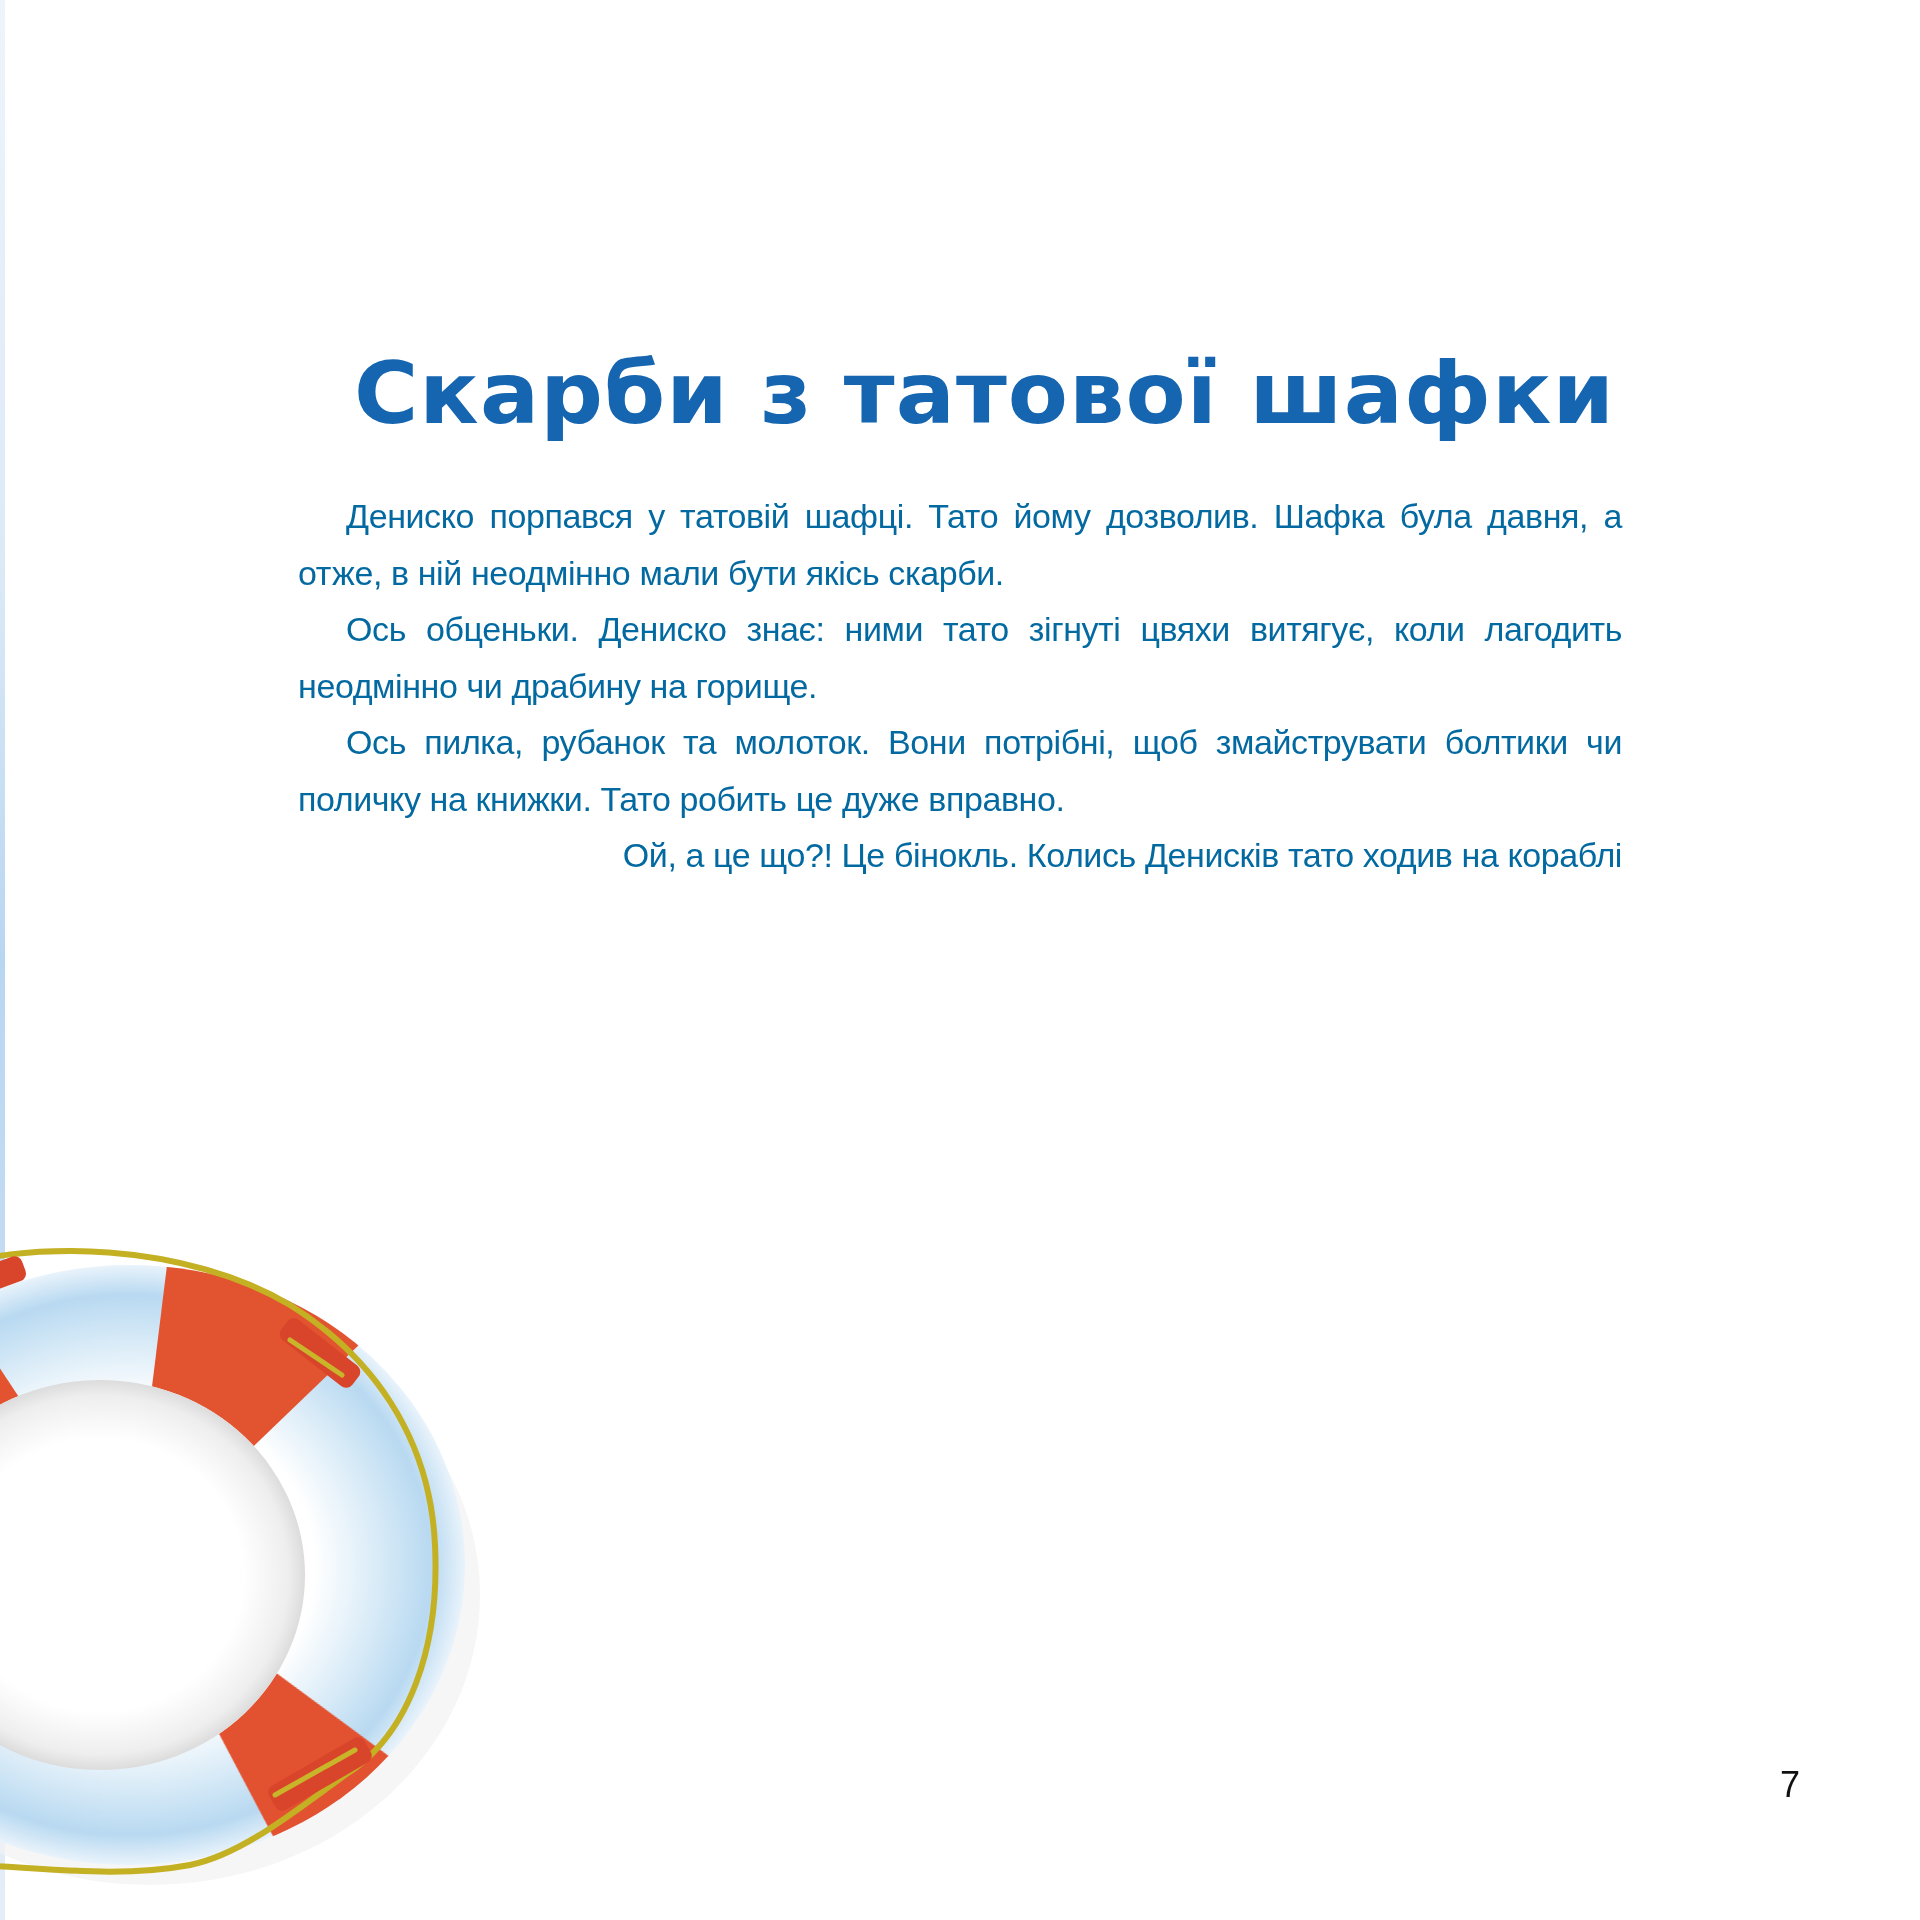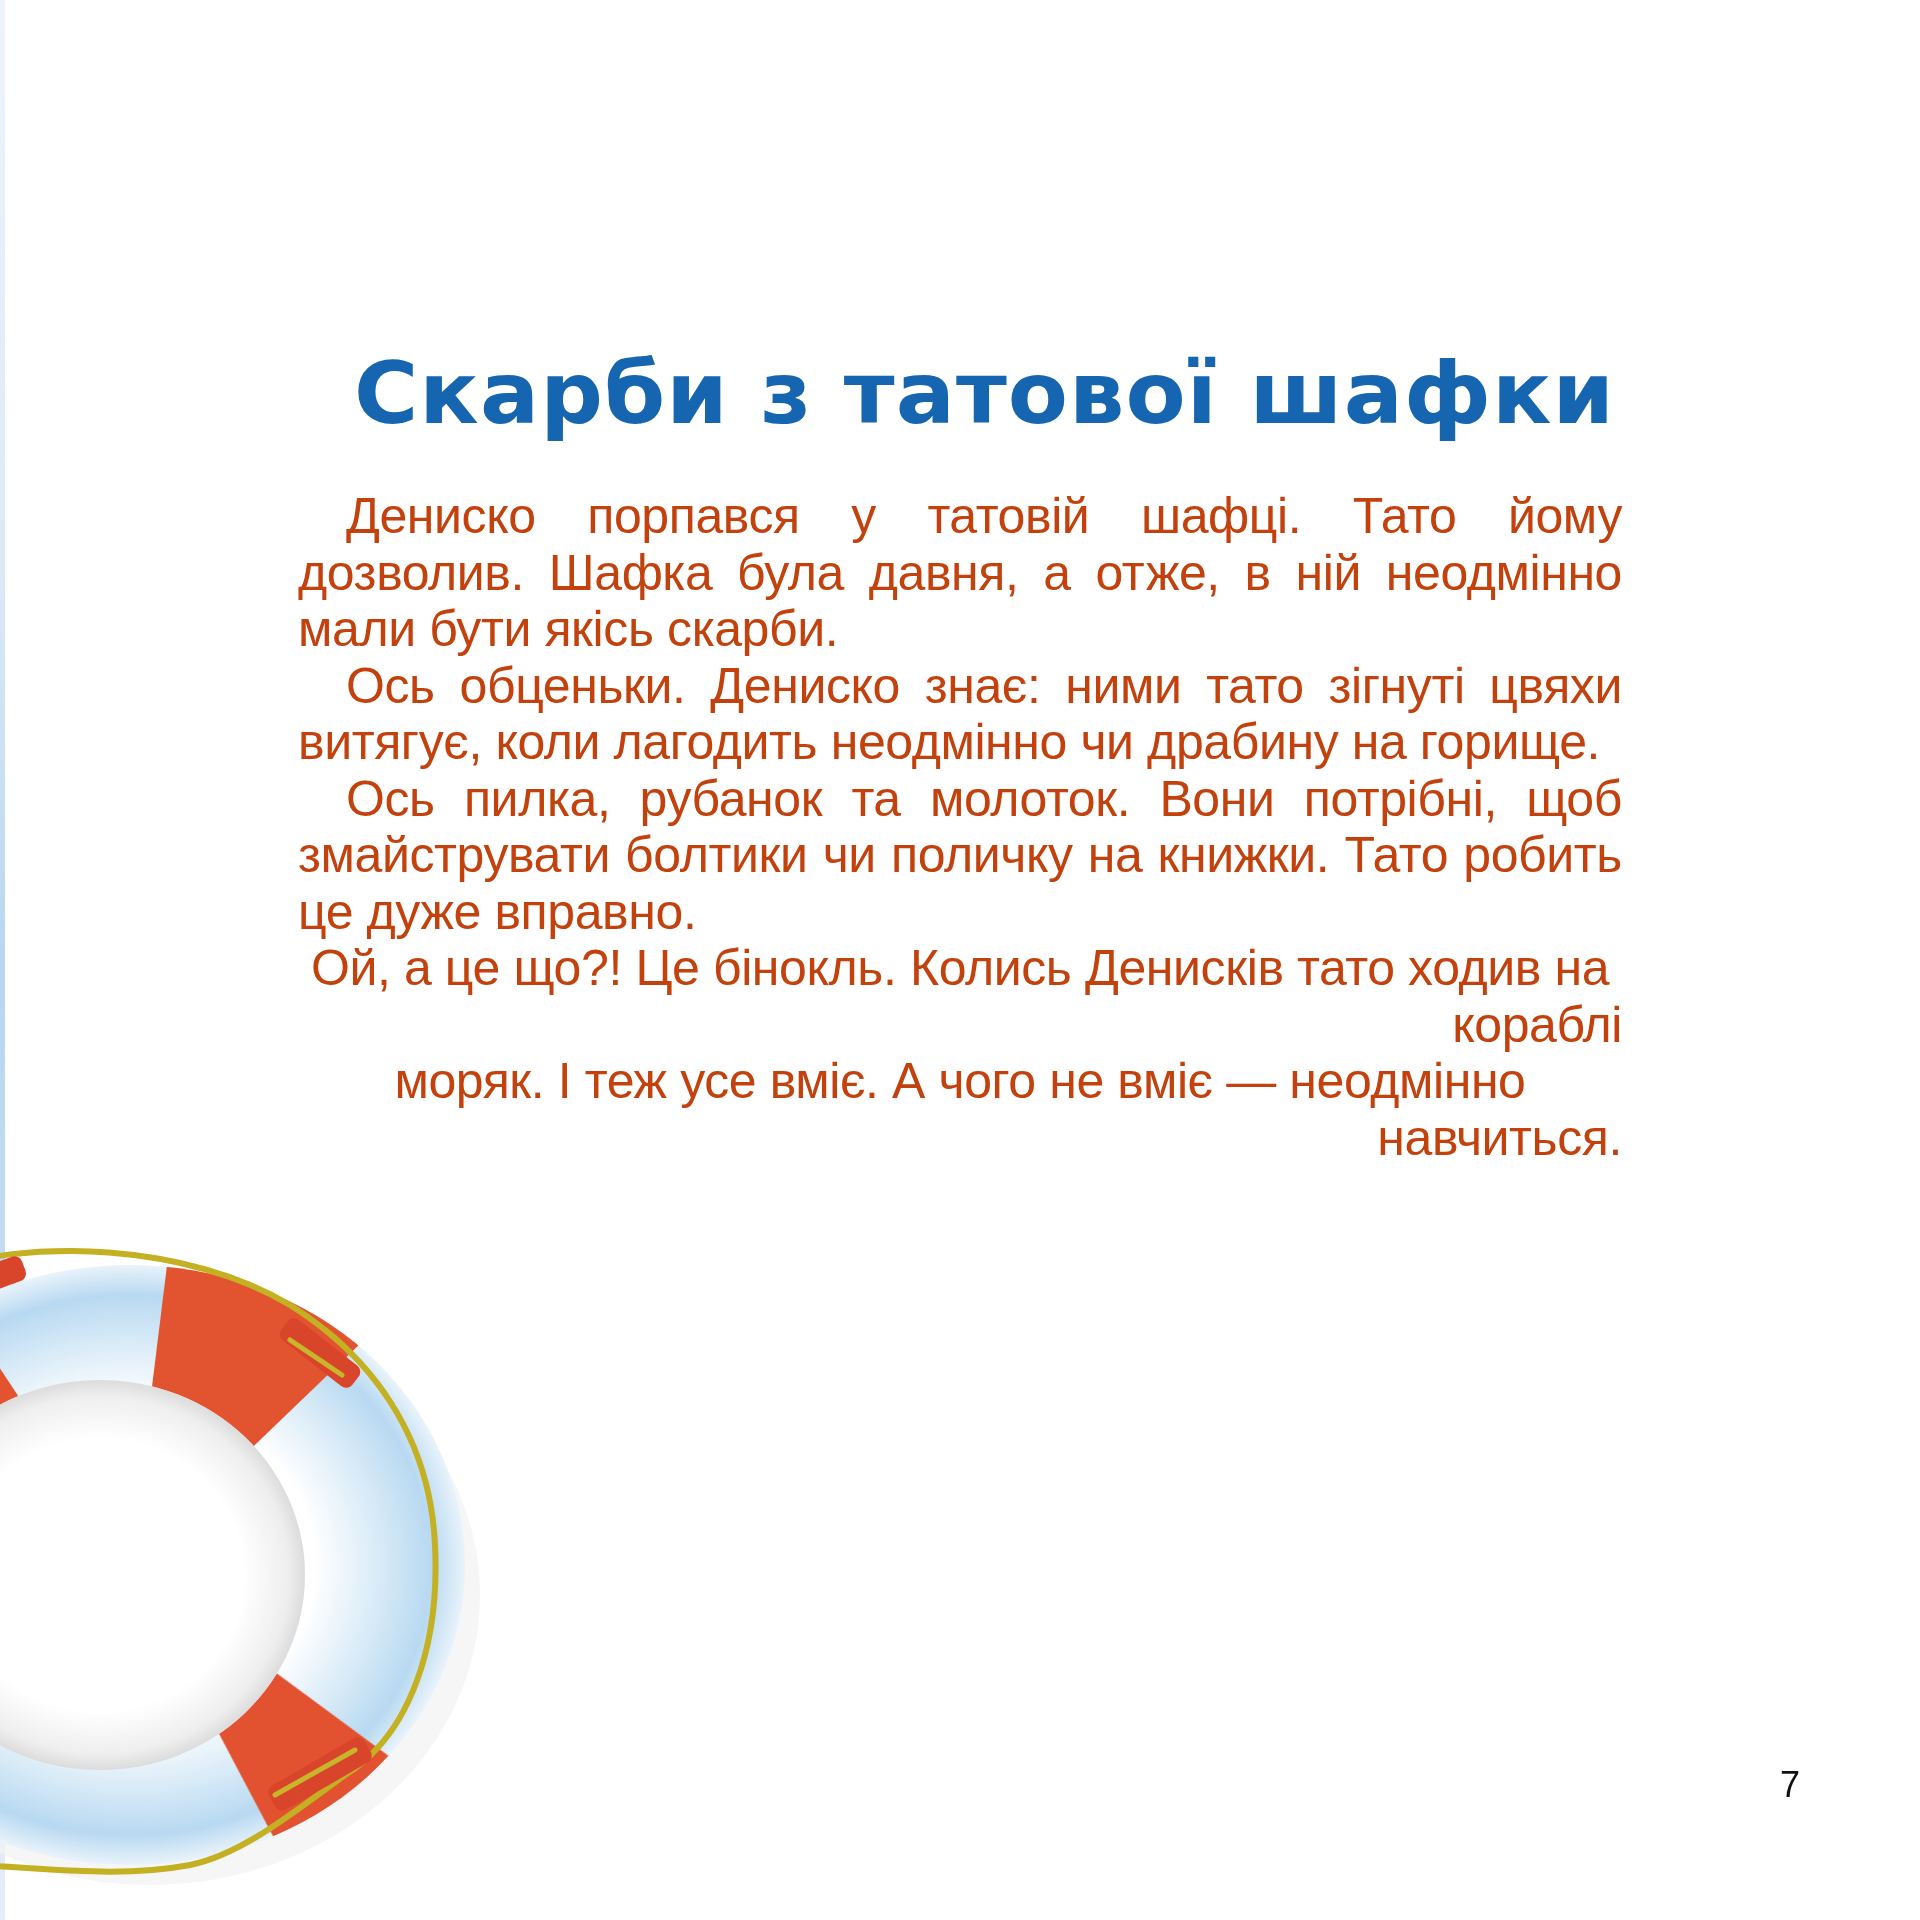--- a/index.html
+++ b/index.html
@@ -37,23 +37,23 @@
     letter-spacing: 1px;
     line-height: 1;
     transform: scaleX(1.02);
   }
   .body-text {
     position: absolute;
     left: 298px;
     top: 488px;
     width: 1324px;
     font-family: "Liberation Sans", sans-serif;
-    font-size: 50px;
+    font-size: 34px;
     line-height: 56.5px;
-    color: #c2410c;
+    color: #0369a1;
     letter-spacing: -0.4px;
   }
   .para {
     margin: 0;
     text-align: justify;
     text-align-last: left;
     text-indent: 48px;
     hyphens: manual;
   }
   .para.last {
@@ -86,21 +86,20 @@
 <div class="left-strip"></div>
 
 <h1 class="page-title">Скарби з татової шафки</h1>
 
 <div class="body-text">
   <p class="para">Дениско порпався у татовій шафці. Тато йому дозволив. Шафка була давня, а отже, в ній неодмінно мали бути якісь скарби.</p>
   <p class="para">Ось обценьки. Дениско знає: ними тато зігнуті цвяхи витягує, коли лагодить неодмінно чи драбину на горище.</p>
   <p class="para">Ось пилка, рубанок та молоток. Вони потрібні, щоб змайструвати болтики чи поличку на книжки. Тато робить це дуже вправно.</p>
   <p class="para last">
     <span class="line">Ой, а це що?! Це бінокль. Колись Денисків тато ходив на кораблі</span>
-    <span class="line">моряк. І теж усе вміє. А чого не вміє — неодмінно навчиться.</span>
   </p>
 </div>
 
 <svg class="lifebuoy" viewBox="0 0 720 680" xmlns="http://www.w3.org/2000/svg">
   <defs>
     <radialGradient id="ringBlue" cx="50%" cy="50%" r="50%">
       <stop offset="55%" stop-color="#ffffff"></stop>
       <stop offset="75%" stop-color="#d7eaf7"></stop>
       <stop offset="90%" stop-color="#b8d9f1"></stop>
       <stop offset="100%" stop-color="#e9f3fb"></stop>

